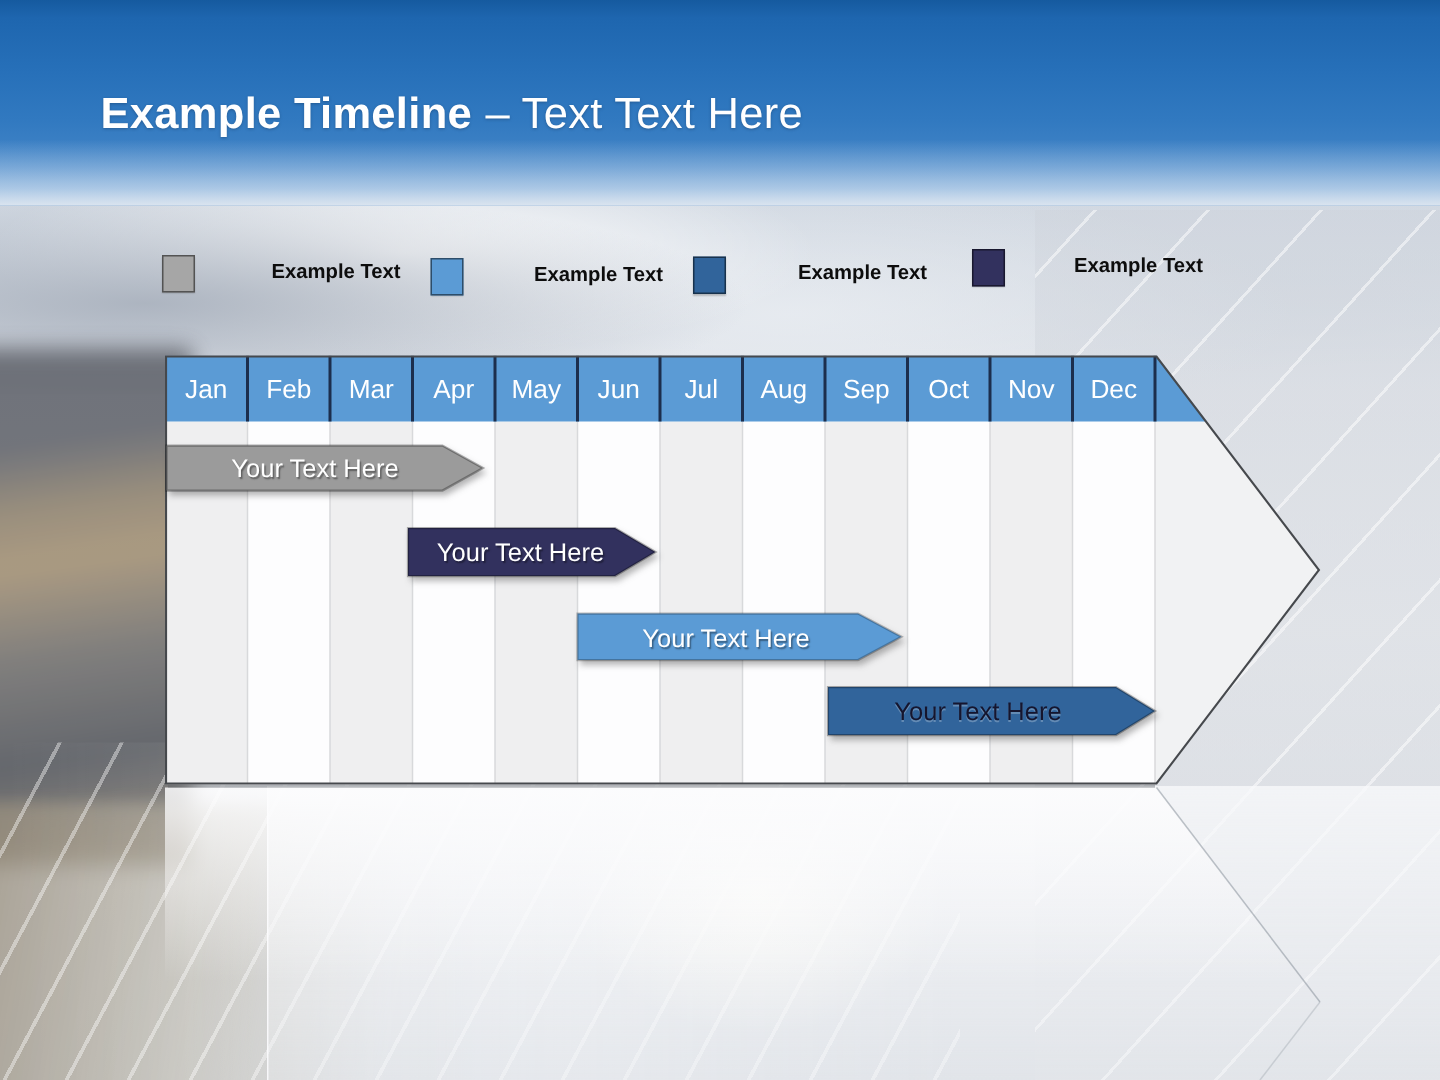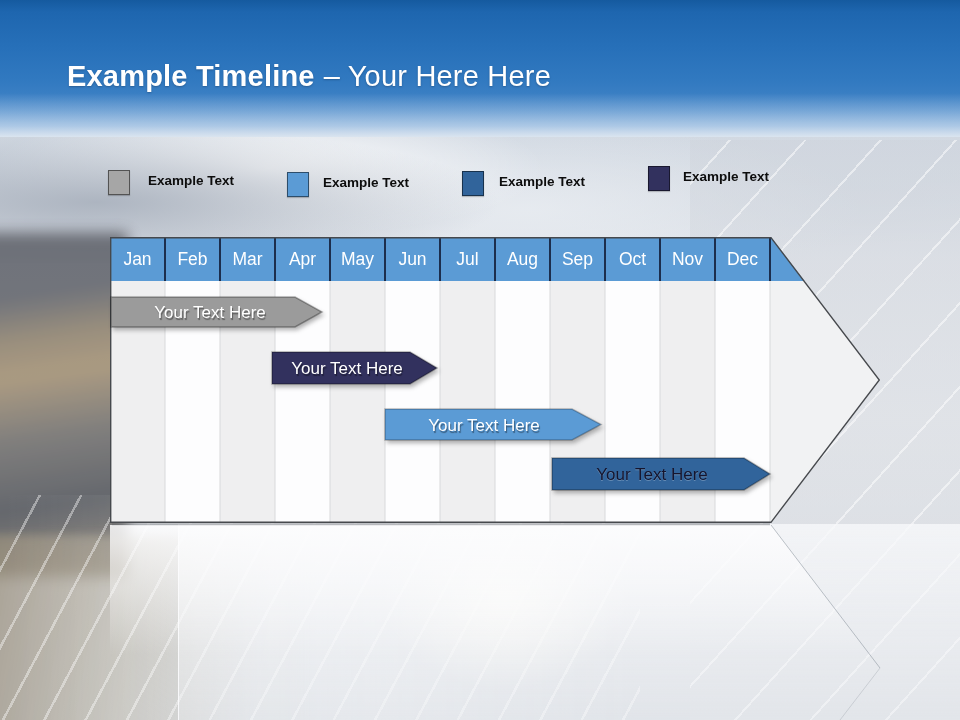--- a/index.html
+++ b/index.html
@@ -39,21 +39,21 @@
       linear-gradient(180deg,rgba(255,255,255,0) 68%,rgba(240,245,250,.55) 92%,rgba(224,232,241,.95) 100%),
       linear-gradient(180deg,#155a9f 0,#1e66af 12px,#2770b9 48px,#3179c0 80px,#4586c8 112px,#6b9cd0 137px);}
   .title{position:absolute;left:67px;top:60px;font-size:29px;line-height:1.15;color:#fff;
     letter-spacing:.2px;text-shadow:0 1px 2px rgba(20,40,70,.35);white-space:nowrap;}
   .title .bold{font-weight:700;}
   .title .rest{font-weight:400;margin-left:9px;}
 
   
   .legend-swatch{position:absolute;width:20px;height:23px;border:1px solid rgba(0,0,0,.5);
     box-shadow:0 1px 1px rgba(0,0,0,.2);}
-  .legend-label{position:absolute;font-size:13.5px;font-weight:700;color:#0d0d0d;white-space:nowrap;}
+  .legend-label{position:absolute;font-size:13.5px;font-weight:700;color:#0d0d0d;white-space:nowrap;margin-left:33px;}
 
   
   svg{position:absolute;left:0;top:0;}
   .month-text{font-family:"Liberation Sans",sans-serif;font-size:17.5px;fill:#fff;text-anchor:middle;}
   .bar-text{font-family:"Liberation Sans",sans-serif;font-size:17px;text-anchor:middle;
     text-shadow:1px 1.5px 1px rgba(0,0,0,.4);}
   .bar-text-dark{text-shadow:0 1px 0 rgba(255,255,255,.25);}
 </style>
 </head>
 <body>
@@ -64,21 +64,21 @@
   <div class="bg-clouds"></div>
   <div class="bg-left-dark"></div>
   <div class="bg-gravel"></div>
   <div class="bg-streaks"></div>
   <div class="bg-glare"></div>
   <div class="bg-right"></div>
   <div class="bg-wash-lower"></div>
 
   <div class="header"></div>
   <div class="title">
-    <span class="bold">Example Timeline</span><span class="rest">– Your Here Here</span>
+    <span class="bold">Example Timeline</span><span class="rest">– Text Text Here</span>
   </div>
 
   <div class="legend-swatch" style="left: 108px; top: 170px; background-color: rgb(166, 166, 166);"></div>
   <div class="legend-label" style="left:148px;top:173px;">Example Text</div>
 
   <div class="legend-swatch" style="left: 287px; top: 172px; background-color: rgb(91, 155, 213);"></div>
   <div class="legend-label" style="left:323px;top:175px;">Example Text</div>
 
   <div class="legend-swatch" style="left: 462px; top: 171px; background-color: rgb(49, 100, 155);"></div>
   <div class="legend-label" style="left:499px;top:174px;">Example Text</div>

